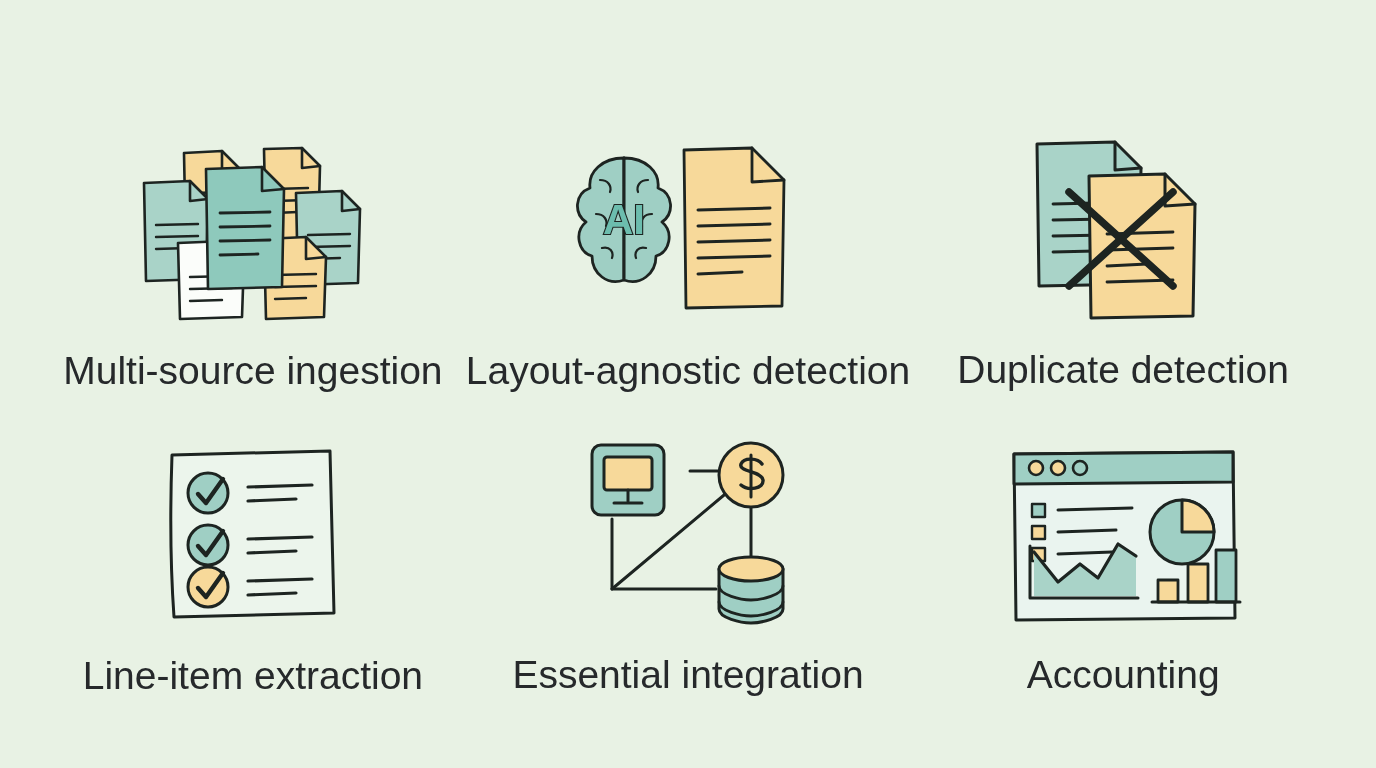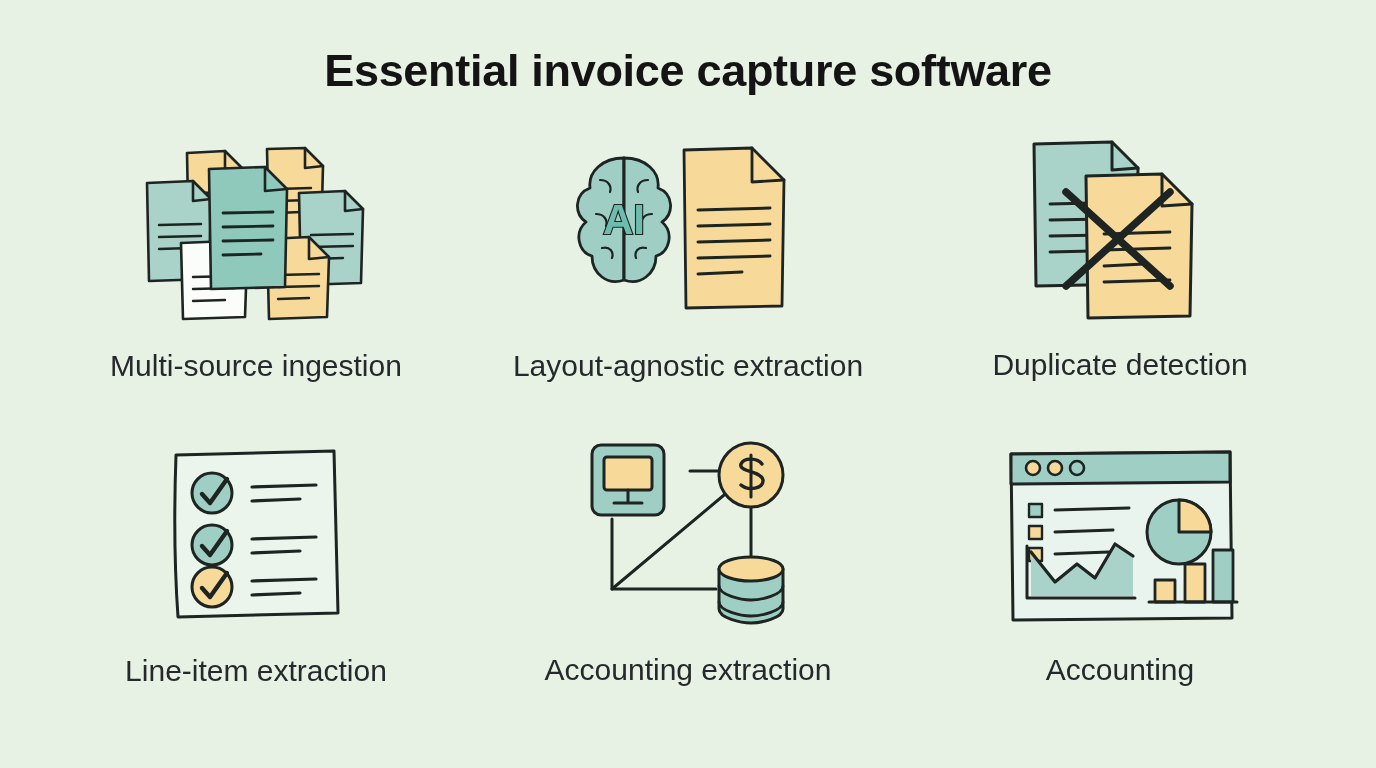--- a/index.html
+++ b/index.html
@@ -51,36 +51,35 @@
     justify-content: flex-start;
   }
   .icon-box {
     height: 205px;
     display: flex;
     align-items: center;
     justify-content: center;
   }
   .cell-label {
     margin-top: 18px;
-    font-size: 30px;
+    font-size: 39px;
     color: #26292b;
     text-align: center;
     line-height: 1.15;
     white-space: nowrap;
   }
   .r2 .icon-box { height: 210px; }
   .r2 .cell-label { margin-top: 12px; }
   svg { display: block; overflow: visible; }
 </style>
 </head>
 <body>
 
 <div class="page">
 
-  <div class="title">Essential invoice capture software</div>
 
   <div class="grid">
 
     <div class="cell">
       <div class="icon-box">
         <svg width="250" height="195" viewBox="0 0 250 195">
           <g stroke="#1d2421" stroke-width="2.6" stroke-linejoin="round" stroke-linecap="round" fill="none">
 
             <path d="M56 22 L94 20 L112 38 L110 122 L58 124 Z" fill="#f7d99a"></path>
             <path d="M94 20 L94 40 L112 38" fill="none"></path>
@@ -133,21 +132,21 @@
             <path d="M86 78 C78 78 74 84 76 90" stroke-width="2.2"></path>
             <path d="M80 112 C72 110 68 116 70 122" stroke-width="2.2"></path>
 
             <path d="M118 14 L186 12 L218 44 L216 170 L120 172 Z" fill="#f7d99a"></path>
             <path d="M186 12 L186 46 L218 44" fill="none"></path>
             <path d="M132 74 L204 72 M132 90 L204 88 M132 106 L204 104 M132 122 L204 120 M132 138 L176 136" stroke-width="3"></path>
           </g>
           <text x="58" y="98" text-anchor="middle" font-family="'Liberation Sans', sans-serif" font-size="42" font-weight="700" fill="#6cbdae" stroke="#1d2421" stroke-width="2.2" paint-order="stroke">AI</text>
         </svg>
       </div>
-      <div class="cell-label">Layout-agnostic extraction</div>
+      <div class="cell-label">Layout-agnostic detection</div>
     </div>
 
     <div class="cell r2">
       <div class="icon-box">
         <svg width="200" height="195" viewBox="0 0 200 195">
           <g stroke="#1d2421" stroke-width="3" stroke-linejoin="round" stroke-linecap="round" fill="none">
 
             <path d="M14 10 L92 8 L118 34 L116 150 L16 152 Z" fill="#a9d3c8"></path>
             <path d="M92 8 L92 36 L118 34" fill="none"></path>
             <path d="M30 70 L72 69 M30 86 L84 85 M30 102 L84 101 M30 118 L72 117" stroke-width="2.8"></path>
@@ -207,21 +206,21 @@
 
             <g>
               <path d="M133 128 L133 168 C133 177 155 182 165 182 C175 182 197 177 197 168 L197 128 Z" fill="#9fcfc4"></path>
               <ellipse cx="165" cy="128" rx="32" ry="12" fill="#f7d99a"></ellipse>
               <path d="M133 145 C133 154 155 159 165 159 C175 159 197 154 197 145" stroke-width="2.8" fill="none"></path>
               <path d="M133 161 C133 170 155 175 165 175 C175 175 197 170 197 161" stroke-width="2.8" fill="none"></path>
             </g>
           </g>
         </svg>
       </div>
-      <div class="cell-label">Accounting extraction</div>
+      <div class="cell-label">Essential integration</div>
     </div>
 
     <div class="cell r2">
       <div class="icon-box">
         <svg width="235" height="180" viewBox="0 0 235 180">
           <g stroke="#1d2421" stroke-width="3" stroke-linejoin="round" stroke-linecap="round" fill="none">
 
             <path d="M8 8 L227 6 L229 172 L10 174 Z" fill="#eaf4ef"></path>
 
             <path d="M8 8 L227 6 L227 36 L8 38 Z" fill="#9fcfc4"></path>

